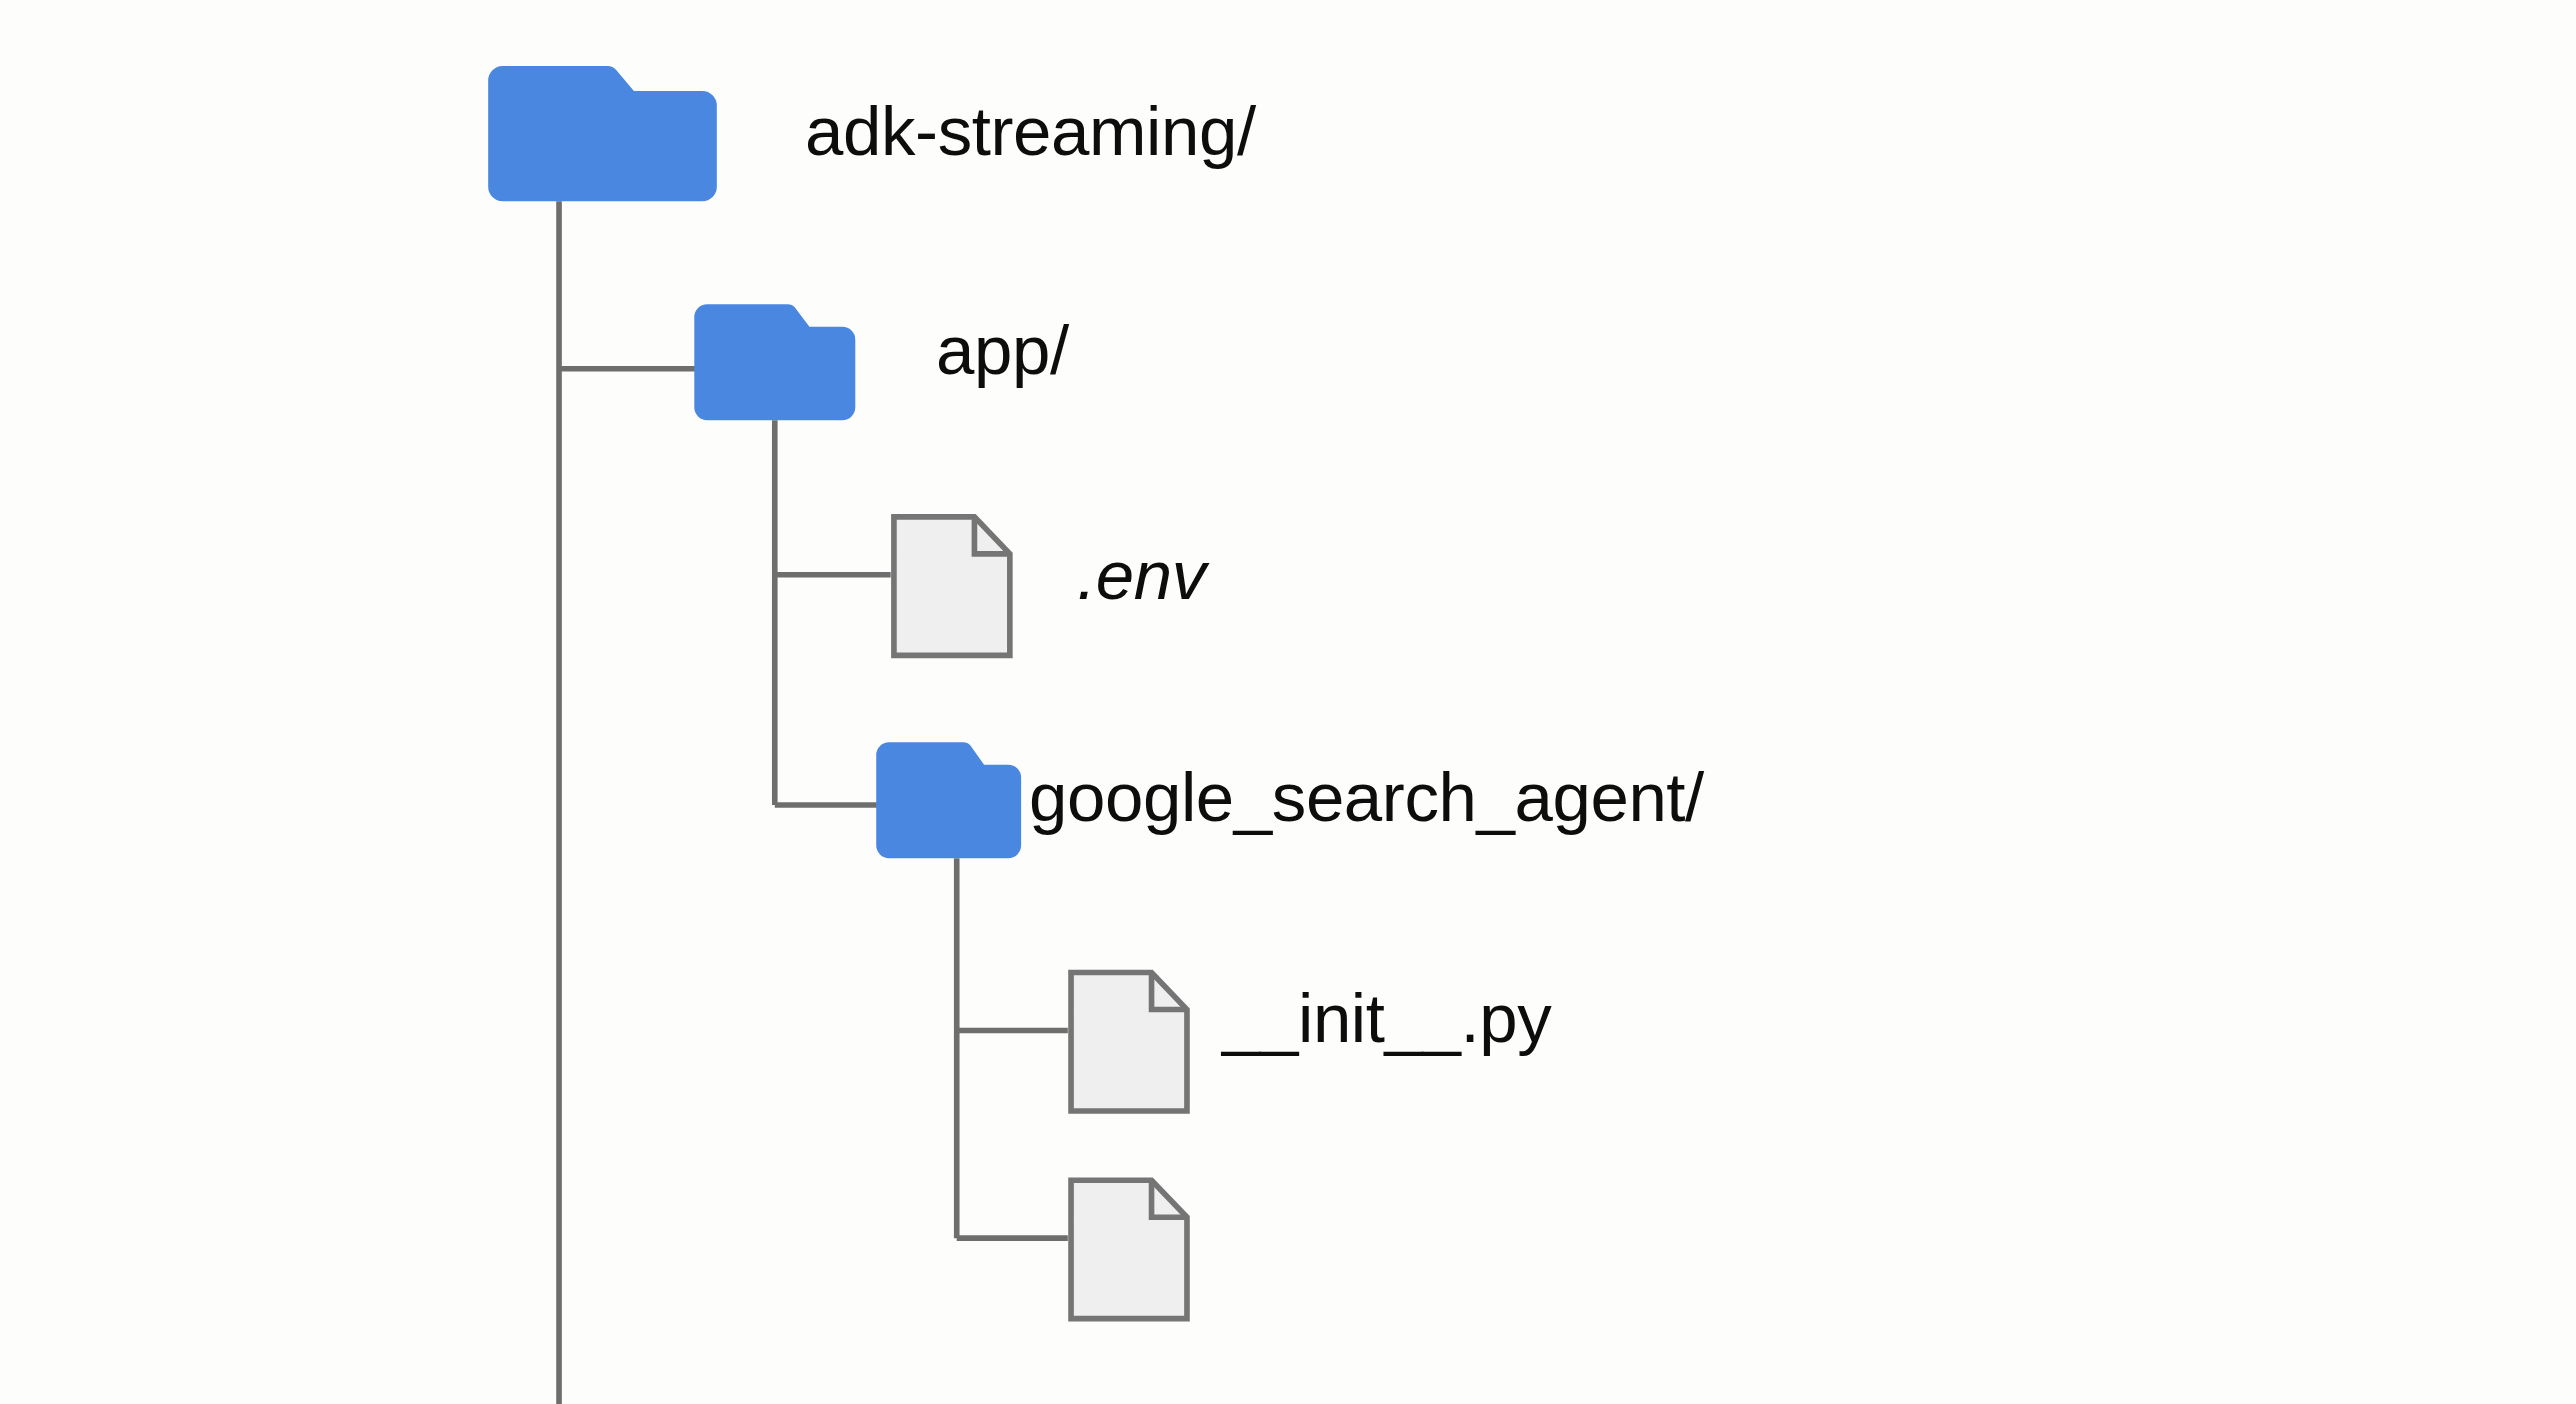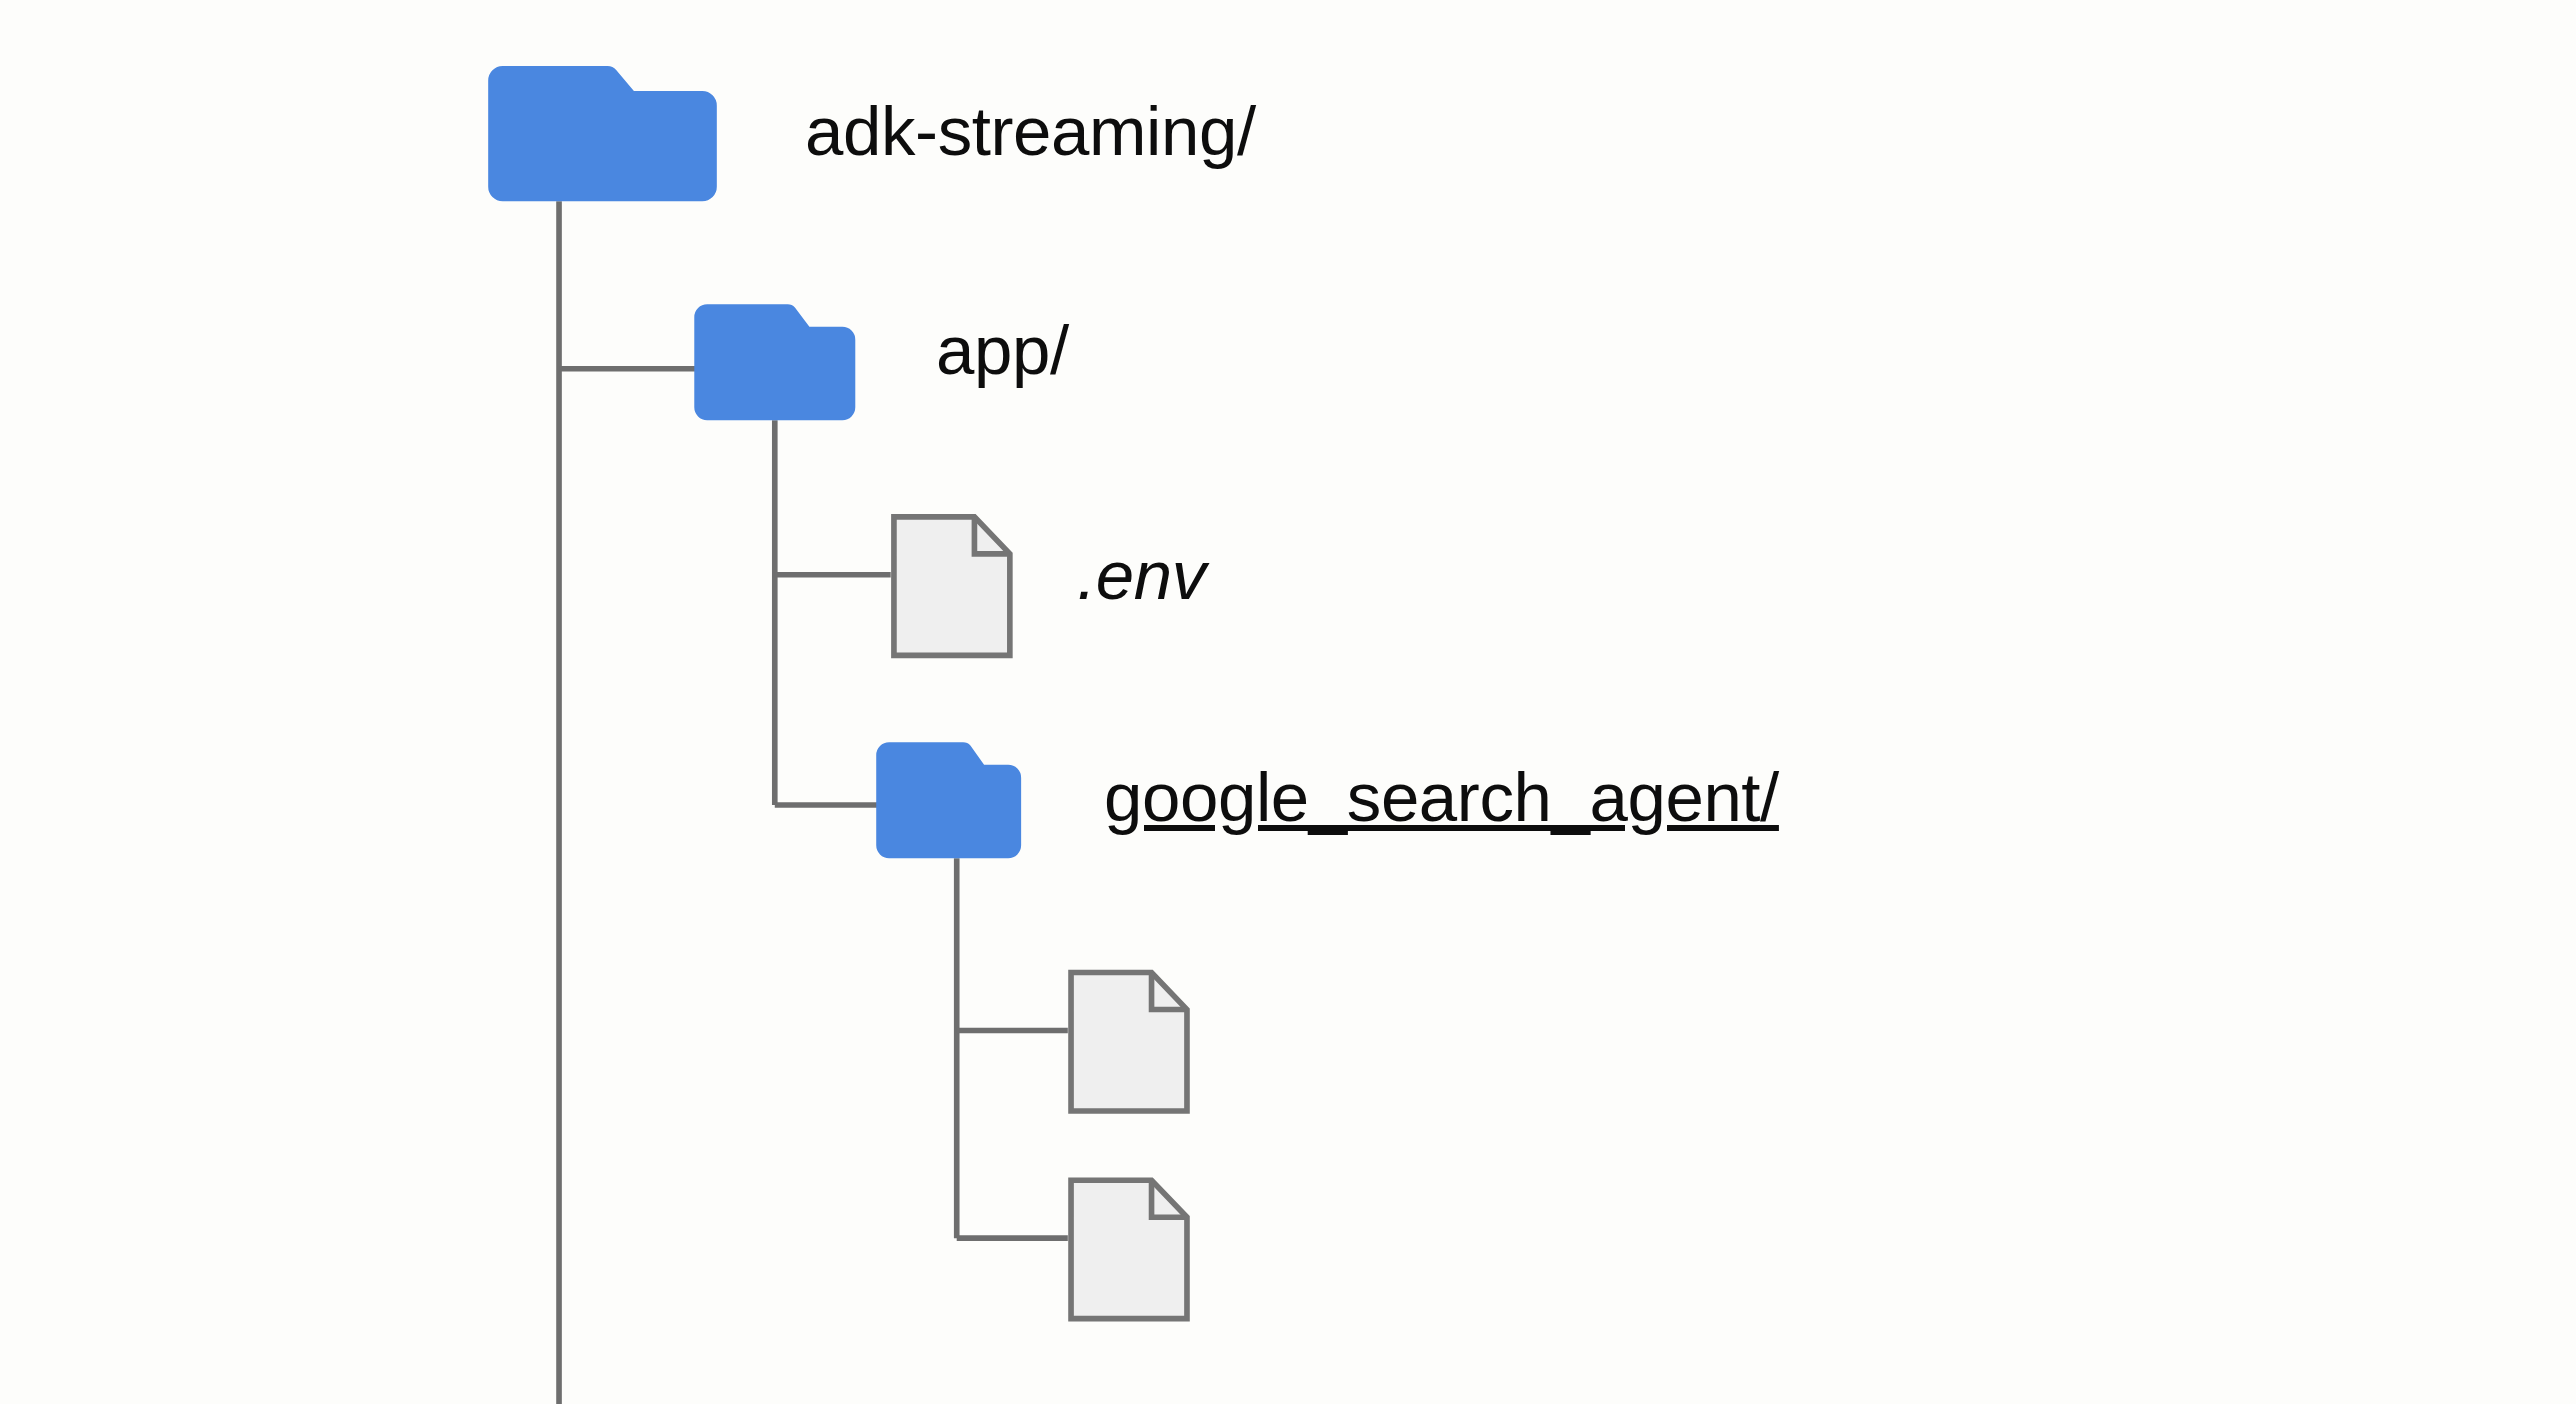--- a/index.html
+++ b/index.html
@@ -31,21 +31,21 @@
     color: #0d0d0d;
     font-family: "Liberation Sans", sans-serif;
     font-weight: 400;
     white-space: nowrap;
     letter-spacing: -0.4px;
     line-height: 1;
   }
   .label-root   { left: 805px; top:  97px; font-size: 69px; }
   .label-app    { left: 936px; top:  316px; font-size: 69px; text-align: right; }
   .label-env    { left: 1077px; top:  541px; font-size: 69px; font-style: italic; }
-  .label-gsa    { left: 1104px; top:  763px; font-size: 69px; text-decoration: underline; }
+  .label-gsa    { left: 1029px; top:  763px; font-size: 69px; }
   .label-init   { left: 1222px; top: 984px; font-size: 69px; }
   .label-agent  { left: 1222px; top: 1201px; font-size: 69px; }
 </style>
 </head>
 <body>
 
 <div id="stage">
 
   <svg id="tree-svg" viewBox="0 0 3199 1744" xmlns="http://www.w3.org/2000/svg">
 
@@ -151,16 +151,17 @@
   </svg>
 
   <div class="node-label label-root">adk-streaming/</div>
 
   <div class="node-label label-app">app/</div>
 
   <div class="node-label label-env">.env</div>
 
   <div class="node-label label-gsa">google_search_agent/</div>
 
+  <div class="node-label label-init">__init__.py</div>
 
 
 </div>
 
 
 </body></html>

